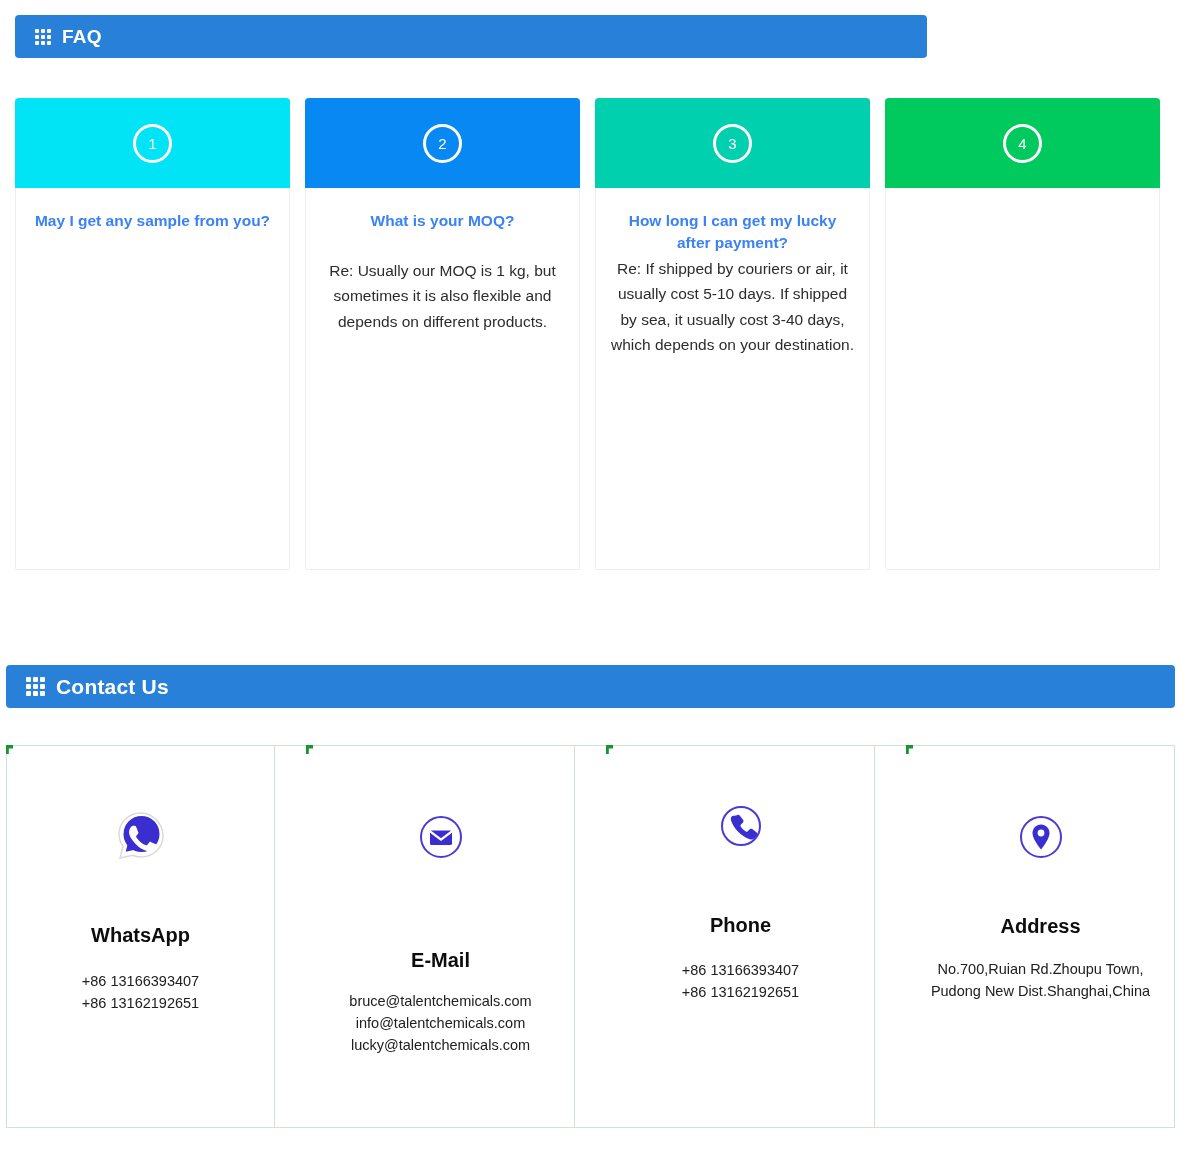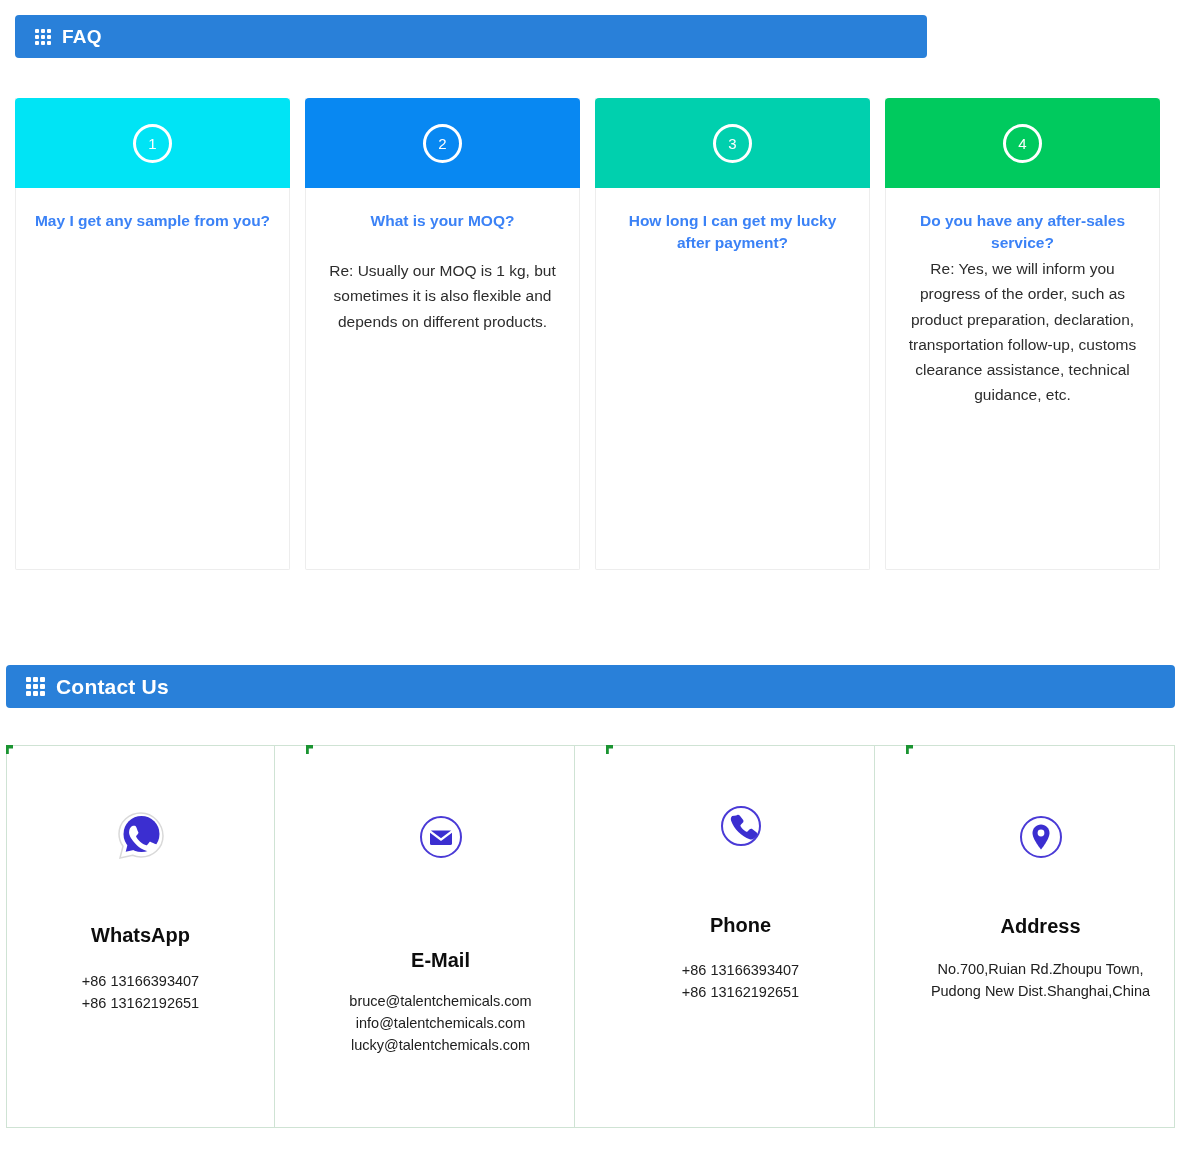--- a/index.html
+++ b/index.html
@@ -235,30 +235,27 @@
       <p class="faq-a">Re: Usually our MOQ is 1 kg, but sometimes it is also flexible and depends on different products.</p>
     </div>
   </div>
 
   <div class="faq-card gap-small">
     <div class="faq-head" style="background: rgb(0, 208, 174);">
       <div class="faq-num">3</div>
     </div>
     <div class="faq-body">
       <p class="faq-q">How long I can get my lucky after payment?</p>
+      <p class="faq-a">Re: If shipped by couriers or air, it usually cost 5-10 days. If shipped by sea, it usually cost 3-40 days, which depends on your destination.</p>
     </div>
   </div>
 
   <div class="faq-card gap-small">
     <div class="faq-head" style="background: rgb(0, 202, 94);">
       <div class="faq-num">4</div>
-    </div>
-    <div class="faq-body">
-      <p class="faq-q">Do you have any after-sales service?</p>
-      <p class="faq-a">Re: Yes, we will inform you progress of the order, such as product preparation, declaration, transportation follow-up, customs clearance assistance, technical guidance, etc.</p>
     </div>
   </div>
 
 </div>
 
 <div class="section-bar" id="contact-bar" style="background: rgb(41, 128, 217);">
   <span class="grid-icon">
     <i></i>
       <i></i>
       <i></i>

